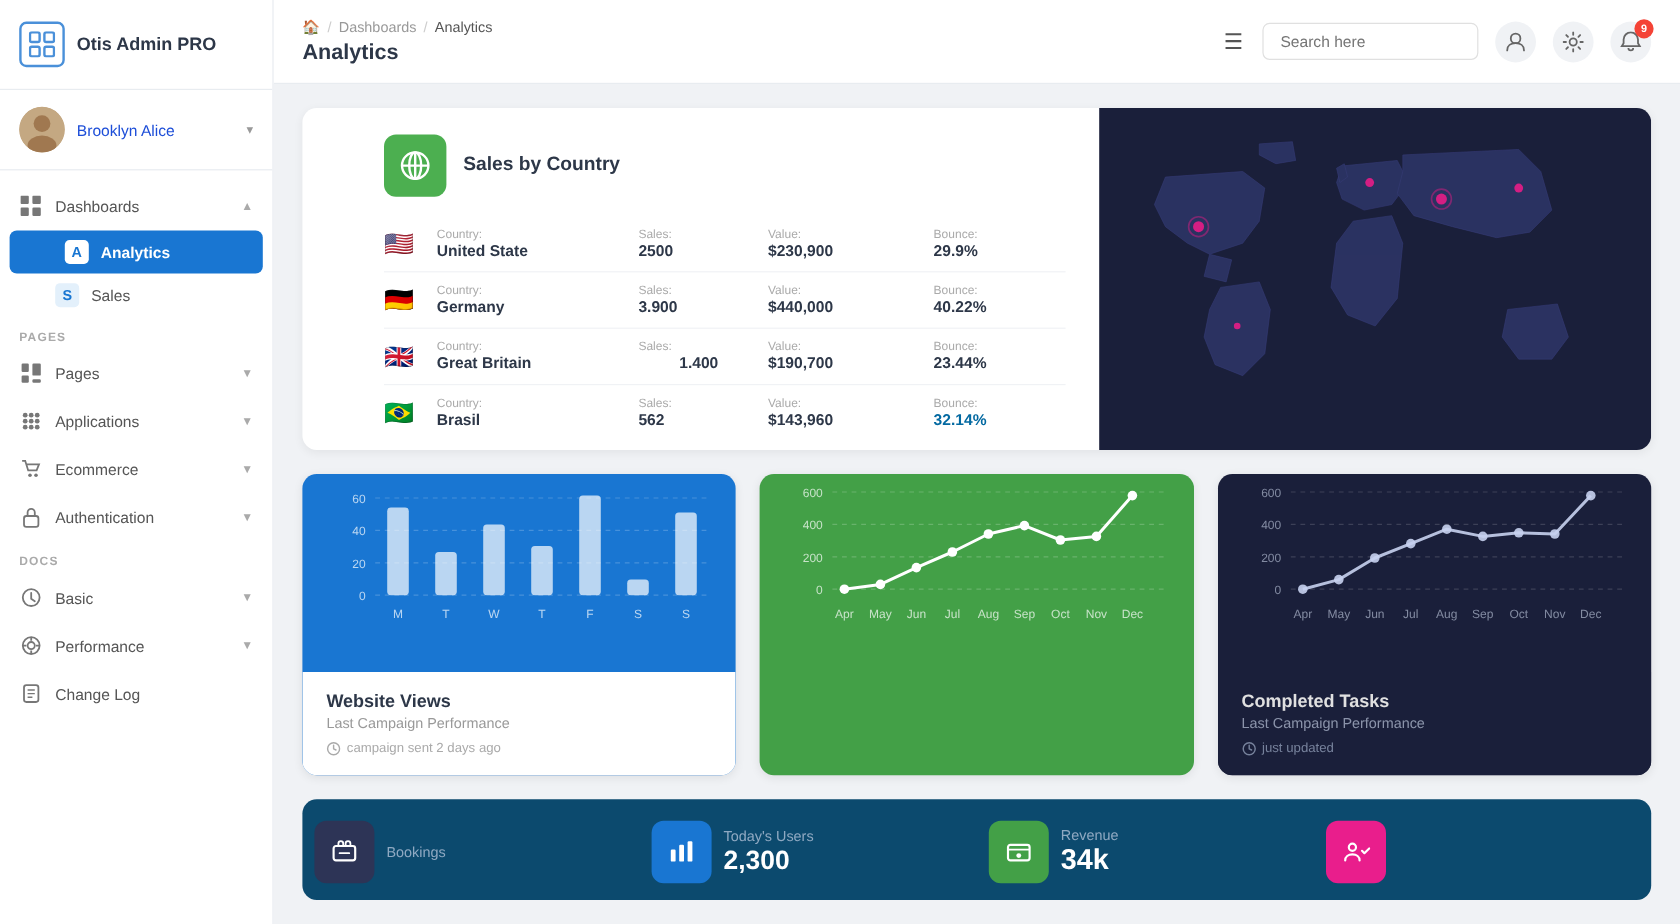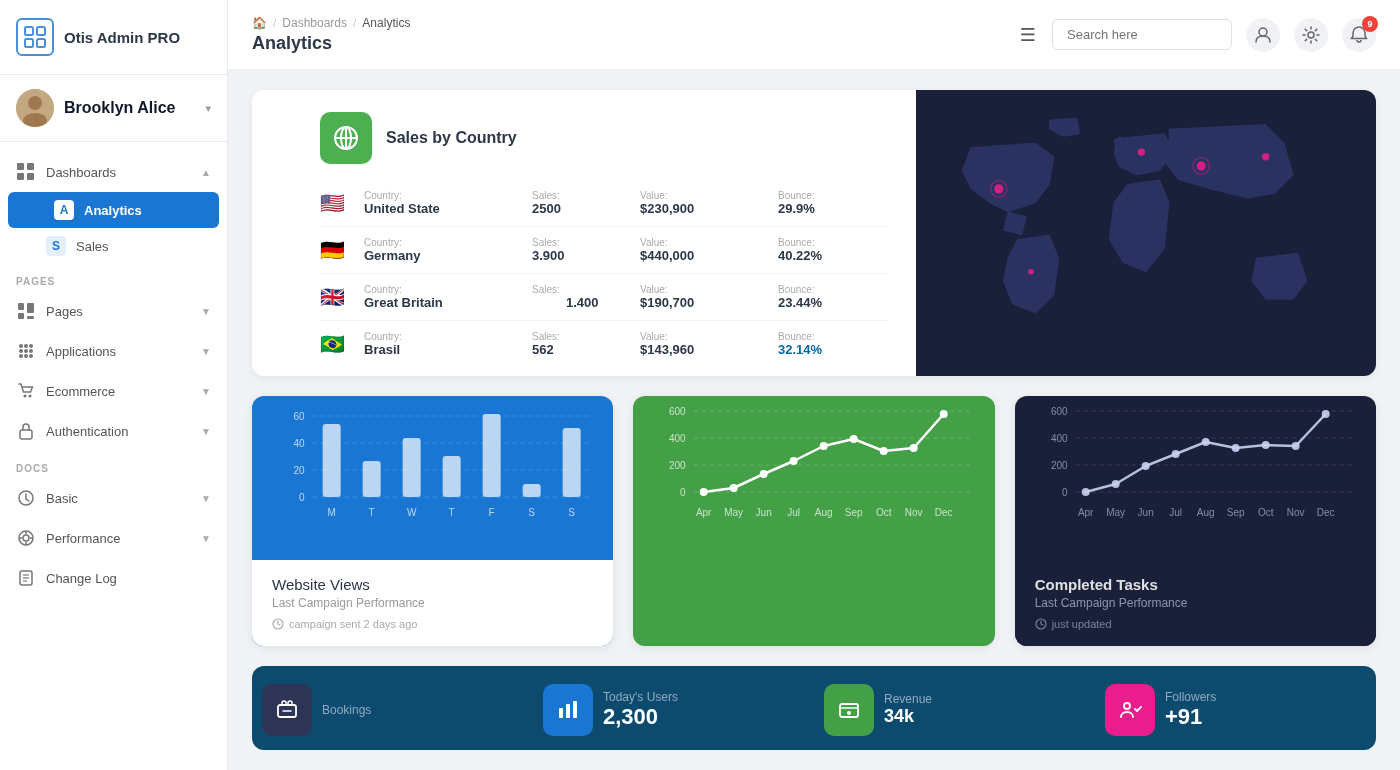--- a/index.html
+++ b/index.html
@@ -7,21 +7,21 @@
 
     
     .sidebar { width: 228px; background: #fff; height: 100%; display: flex; flex-direction: column; border-right: 1px solid #e8ecf0; flex-shrink: 0; overflow-y: auto; }
     .sidebar-logo { display: flex; align-items: center; gap: 10px; padding: 18px 16px; border-bottom: 1px solid #e8ecf0; }
     .logo-icon { width: 38px; height: 38px; border: 2px solid #4a90d9; border-radius: 6px; display: flex; align-items: center; justify-content: center; color: #4a90d9; font-size: 18px; }
     .logo-text { font-size: 15px; font-weight: 700; color: #2d3748; }
 
     .sidebar-user { display: flex; align-items: center; gap: 10px; padding: 14px 16px; border-bottom: 1px solid #e8ecf0; }
     .user-avatar { width: 38px; height: 38px; border-radius: 50%; background: #c4a882; display: flex; align-items: center; justify-content: center; overflow: hidden; }
     .user-avatar svg { width: 38px; height: 38px; }
-    .user-name { font-size: 16px; font-weight: 700; color: #0f172a; flex: 1; }
+    .user-name { font-size: 13px; font-weight: 400; color: #1d4ed8; flex: 1; }
     .user-chevron { color: #999; font-size: 11px; }
 
     .sidebar-nav { padding: 10px 0; flex: 1; }
     .nav-item { display: flex; align-items: center; gap: 10px; padding: 10px 16px; cursor: pointer; color: #555; font-size: 13px; font-weight: 500; }
     .nav-icon { width: 20px; height: 20px; display: flex; align-items: center; justify-content: center; font-size: 15px; color: #777; flex-shrink: 0; }
     .nav-label { flex: 1; }
     .nav-chevron { font-size: 10px; color: #aaa; }
 
     .nav-sub-item { display: flex; align-items: center; gap: 10px; padding: 8px 16px 8px 46px; cursor: pointer; color: #555; font-size: 13px; }
     .nav-sub-letter { width: 20px; height: 20px; display: flex; align-items: center; justify-content: center; font-size: 12px; font-weight: 600; color: #1976d2; background: #e3f0fb; border-radius: 4px; }
@@ -402,21 +402,21 @@
             <text x="69" y="120" fill="rgba(255,255,255,0.7)" font-size="10" text-anchor="middle">M</text>
             <text x="109" y="120" fill="rgba(255,255,255,0.7)" font-size="10" text-anchor="middle">T</text>
             <text x="149" y="120" fill="rgba(255,255,255,0.7)" font-size="10" text-anchor="middle">W</text>
             <text x="189" y="120" fill="rgba(255,255,255,0.7)" font-size="10" text-anchor="middle">T</text>
             <text x="229" y="120" fill="rgba(255,255,255,0.7)" font-size="10" text-anchor="middle">F</text>
             <text x="269" y="120" fill="rgba(255,255,255,0.7)" font-size="10" text-anchor="middle">S</text>
             <text x="309" y="120" fill="rgba(255,255,255,0.7)" font-size="10" text-anchor="middle">S</text>
           </svg>
         </div>
         <div style="background:#fff; padding:16px 20px 16px;">
-          <div style="font-size:15px; font-weight:400; color:#2d3748;">Website Views</div>
+          <div style="font-size:15px; font-weight:700; color:#2d3748;">Website Views</div>
           <div style="font-size:12px; color:#999; margin-top:3px;">Last Campaign Performance</div>
           <div style="display:flex; align-items:flex-end; gap:5px; font-size:11px; color:#aaa; margin-top:8px;">
             <svg width="12" height="12" viewBox="0 0 12 12">
                 <circle cx="6" cy="6" r="5" stroke="#aaa" stroke-width="1.2" fill="none"></circle>
                 <path d="M6 3v3l2 1" stroke="#aaa" stroke-width="1.2" stroke-linecap="round" fill="none"></path>
               </svg>
             <span>campaign sent 2 days ago</span>
           </div>
         </div>
       </div>
@@ -537,32 +537,28 @@
         <div style="width:52px; height:52px; background:#43a047; border-radius:10px; display:flex; align-items:center; justify-content:center;">
           <svg width="24" height="24" viewBox="0 0 24 24" fill="none">
               <rect x="3" y="6" width="18" height="13" rx="2" stroke="white" stroke-width="1.8"></rect>
               <path d="M3 10h18" stroke="white" stroke-width="1.5"></path>
               <circle cx="12" cy="15" r="2" fill="white"></circle>
             </svg>
         </div>
       </div>
       <div style="padding:16px 8px 16px 0; display:flex; flex-direction:column; justify-content:center;">
         <div style="font-size:12px; color:rgba(200,210,230,0.7);">Revenue</div>
-        <div style="font-size:18px; font-weight:700; color:#fff;">34k</div>
+        <div style="font-size:24px; font-weight:700; color:#fff;">34k</div>
       </div>
 
       <div style="display:flex; align-items:center; justify-content:center; padding:18px 10px;">
         <div style="width:52px; height:52px; background:#e91e8c; border-radius:10px; display:flex; align-items:center; justify-content:center;">
           <svg width="24" height="24" viewBox="0 0 24 24" fill="none">
               <circle cx="9" cy="8" r="3" stroke="white" stroke-width="1.8"></circle>
               <path d="M3 19c0-3 2.5-5 6-5s6 2 6 5" stroke="white" stroke-width="1.8" stroke-linecap="round"></path>
               <path d="M17 11l2 2 4-4" stroke="white" stroke-width="1.8" stroke-linecap="round" stroke-linejoin="round"></path>
             </svg>
         </div>
       </div>
-      <div style="padding:16px 8px 16px 0; display:flex; flex-direction:column; justify-content:center;">
-        <div style="font-size:12px; color:rgba(200,210,230,0.7);">Followers</div>
-        <div style="font-size:22px; font-weight:700; color:#fff;">+91</div>
-      </div>
     </div>
 
   </div>
 </div>
 
 </body></html>

